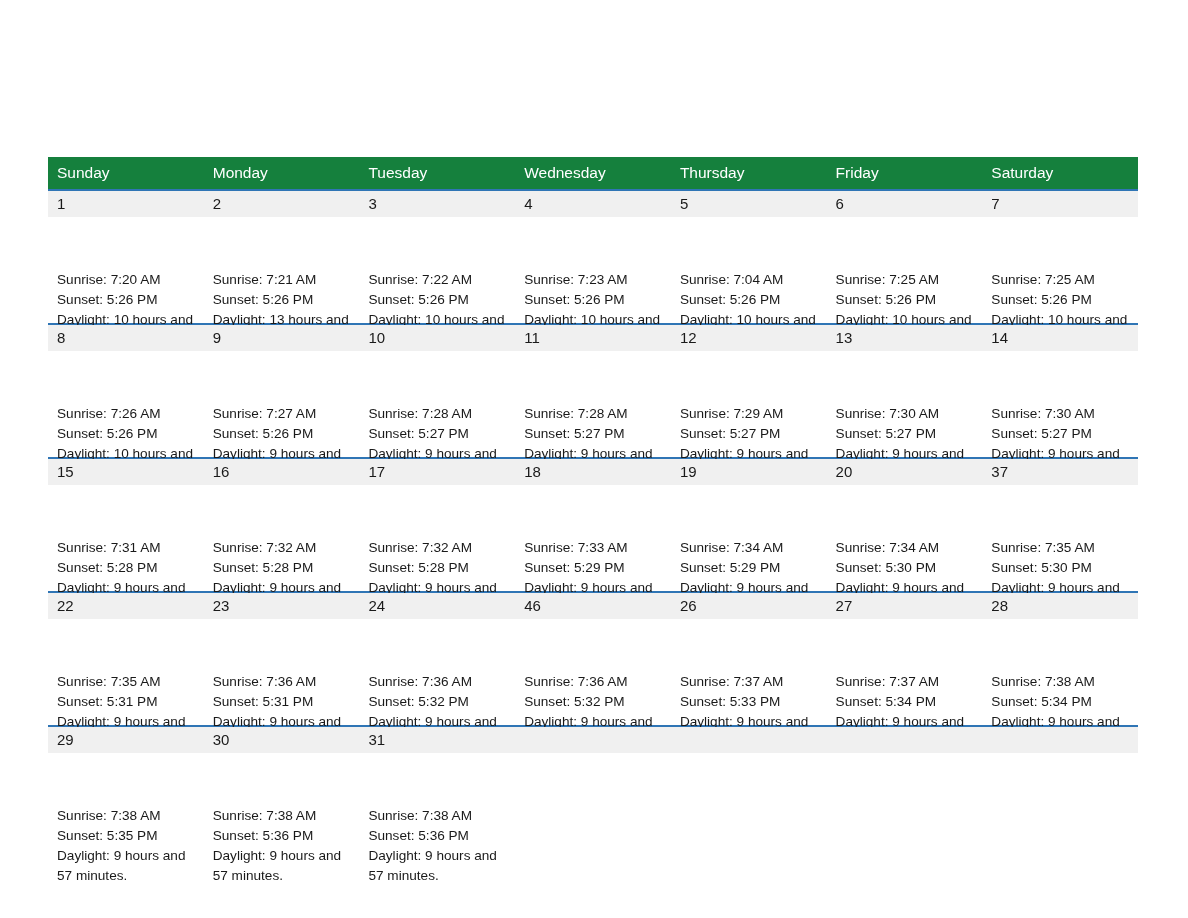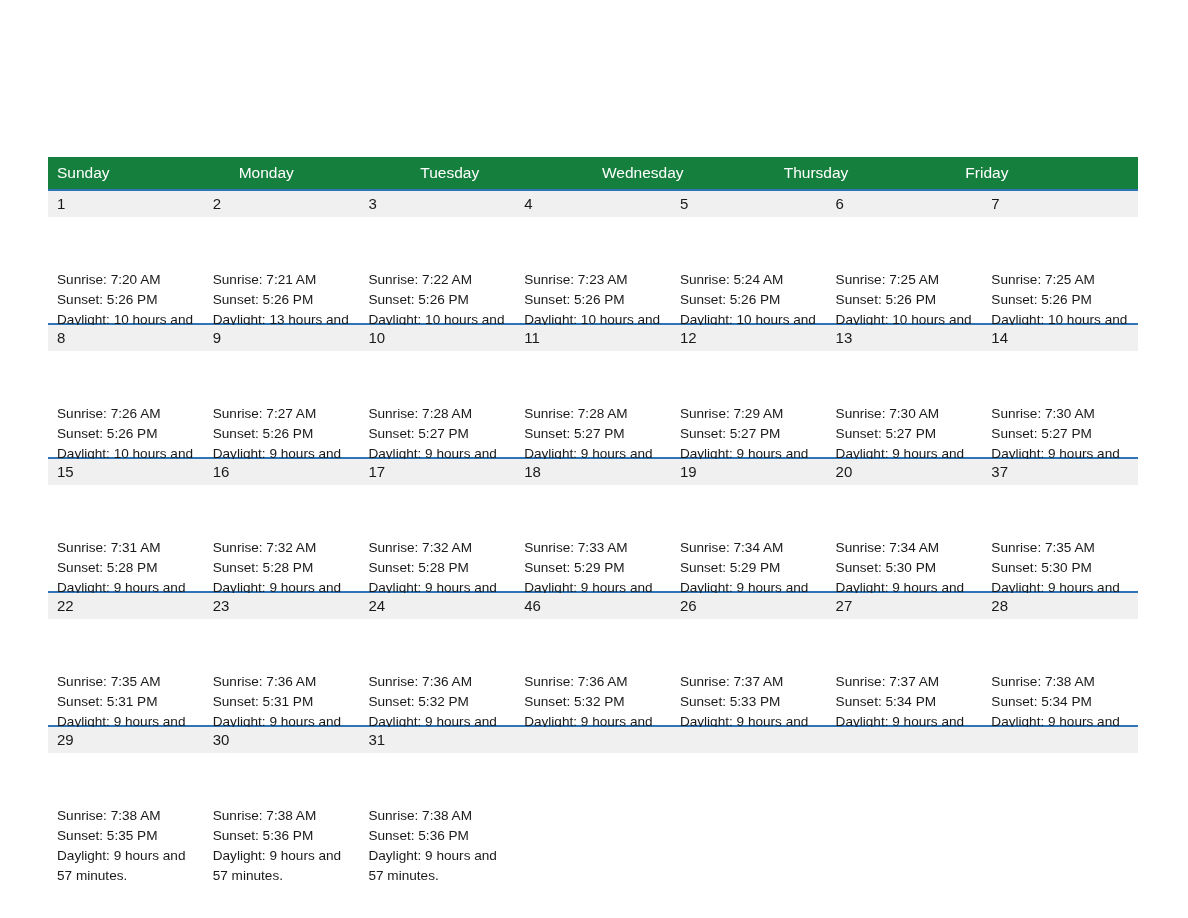--- a/index.html
+++ b/index.html
@@ -153,20 +153,21 @@
 
   <div class="calendar">
 
     <div class="weekday-row">
       <div class="weekday">Sunday</div>
       <div class="weekday">Monday</div>
       <div class="weekday">Tuesday</div>
       <div class="weekday">Wednesday</div>
       <div class="weekday">Thursday</div>
       <div class="weekday">Friday</div>
+      <div class="weekday">Saturday</div>
     </div>
 
     <div class="week-row">
       <div class="day-cell">
         <div class="day-number">1</div>
         <div class="day-info">
           <div>Sunrise: 7:20 AM</div>
           <div>Sunset: 5:26 PM</div>
           <div class="daylight">Daylight: 10 hours and 5 minutes.</div>
         </div>
@@ -191,21 +192,21 @@
         <div class="day-number">4</div>
         <div class="day-info">
           <div>Sunrise: 7:23 AM</div>
           <div>Sunset: 5:26 PM</div>
           <div class="daylight">Daylight: 10 hours and 3 minutes.</div>
         </div>
       </div>
       <div class="day-cell">
         <div class="day-number">5</div>
         <div class="day-info">
-          <div>Sunrise: 5:24 AM</div>
+          <div>Sunrise: 7:04 AM</div>
           <div>Sunset: 5:26 PM</div>
           <div class="daylight">Daylight: 10 hours and 2 minutes.</div>
         </div>
       </div>
       <div class="day-cell">
         <div class="day-number">6</div>
         <div class="day-info">
           <div>Sunrise: 7:25 AM</div>
           <div>Sunset: 5:26 PM</div>
           <div class="daylight">Daylight: 10 hours and 1 minute.</div>

